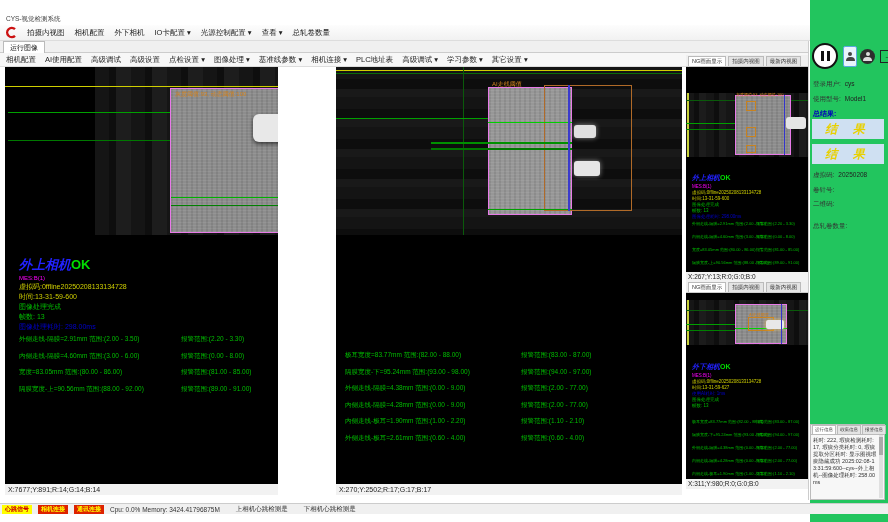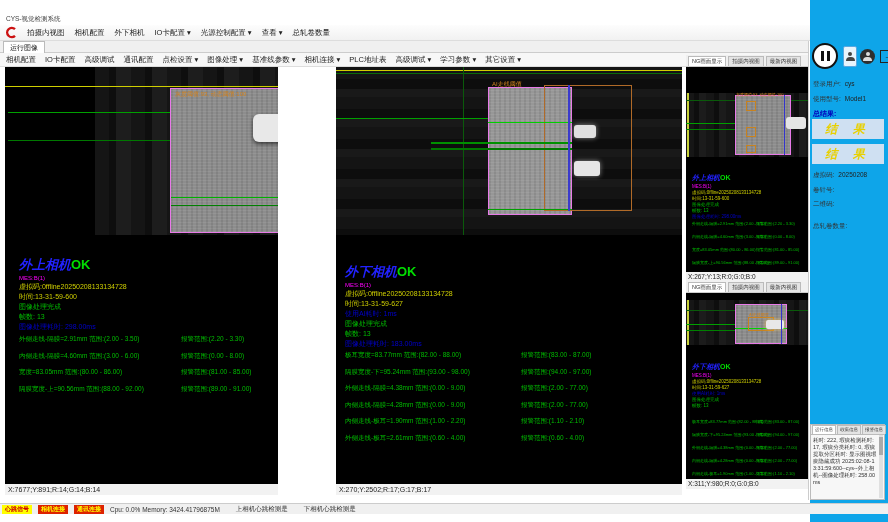--- a/index.html
+++ b/index.html
@@ -43,21 +43,21 @@
   #tabs2{left:686px;top:282px;width:122px;height:11px;align-items:flex-end;}
   #view2{left:686px;top:293px;width:122px;height:186px;}
   #status2{left:686px;top:479px;width:122px;height:10px;background:#f2f2f2;color:#222;font-size:6.5px;line-height:10px;padding-left:2px;box-sizing:border-box;}
   .mini-title{font-size:7px;font-weight:bold;font-style:italic;color:#2222ff;}
   .mini-ok{font-size:7px;font-weight:bold;color:#00dd00;font-style:normal;}
   .mini-line{font-size:4.5px;line-height:6px;white-space:nowrap;}
   .mini-rows .row{line-height:9px;white-space:nowrap;}
   .mini-rows .m{display:inline-block;width:64px;font-size:4px;color:#00bb00;}
   .mini-rows .a{display:inline-block;font-size:4px;color:#00bb00;}
   
-  #sidebar{left:810px;top:0;width:78px;height:522px;background:#0ea5e9;}
+  #sidebar{left:810px;top:0;width:78px;height:522px;background:#22c55e;}
   #side-divider{left:808px;top:41px;width:1px;height:459px;background:#ccc;}
   .btn{display:flex;align-items:center;justify-content:center;box-sizing:border-box;}
   #btn-pause{left:2px;top:3px;width:26px;height:26px;border:2.5px solid #111;border-radius:50%;background:#fff;}
   .pause-bars{width:9px;height:10px;display:flex;justify-content:space-between;}
   .pause-bars i{width:3px;height:10px;background:#111;}
   #btn-user{left:33px;top:6px;width:14px;height:21px;border:1px solid #5aa7e0;background:#e8f4fc;border-radius:2px;}
   #btn-user2{left:50px;top:9px;width:15px;height:15px;border-radius:50%;background:#2e2e2e;}
   #btn-exit{left:68px;top:7px;width:14px;height:18px;}
   .icon-user{position:relative;width:9px;height:9px;}
   .icon-user::before{content:"";position:absolute;left:2.5px;top:0;width:4px;height:4px;border-radius:50%;background:#444;}
@@ -111,23 +111,23 @@
       <span class="menu-item">总轧卷数量</span>
     </div>
 
   <div class="abs" id="runtab-row">
     <span class="abs" id="runtab">运行图像</span>
   </div>
 
   <div class="abs" id="toolbar">
 
   <span class="tb-item">相机配置</span>
-      <span class="tb-item">IO卡配置</span>
+      <span class="tb-item">AI使用配置</span>
       <span class="tb-item">高级调试</span>
-      <span class="tb-item">通讯配置</span>
+      <span class="tb-item">高级设置</span>
       <span class="tb-item">点检设置 ▾</span>
       <span class="tb-item">图像处理 ▾</span>
       <span class="tb-item">基准线参数 ▾</span>
       <span class="tb-item">相机连接 ▾</span>
       <span class="tb-item">PLC地址表</span>
       <span class="tb-item">高级调试 ▾</span>
       <span class="tb-item">学习参数 ▾</span>
       <span class="tb-item">其它设置 ▾</span>
     </div>
 
@@ -173,30 +173,20 @@
       <div class="abs noise" style="left:152px;top:20px;width:84px;height:128px;border:1px solid #e87ae8;box-sizing:border-box;background-color:#979797;"></div>
       <div class="abs" style="left:208px;top:18px;width:88px;height:126px;border:1.5px solid #b06a28;box-sizing:border-box;"></div>
       <div class="hline" style="left:152px;top:55px;width:84px;height:1px;background:#00d000;"></div>
       <div class="hline" style="left:95px;top:75px;width:141px;height:1.5px;background:#009000;"></div>
       <div class="hline" style="left:95px;top:81px;width:141px;height:1.5px;background:#007800;"></div>
       <div class="hline" style="left:152px;top:142px;width:84px;height:1px;background:#00a000;"></div>
       <div class="vline" style="left:232px;top:18px;width:1.5px;height:126px;background:#3a3acc;"></div>
       <div class="abs" style="left:238px;top:58px;width:22px;height:13px;background:#e0e0e0;border-radius:3px;box-shadow:0 0 5px rgba(255,255,255,.5);"></div>
       <div class="abs" style="left:238px;top:94px;width:26px;height:15px;background:#e6e6e6;border-radius:3px;box-shadow:0 0 5px rgba(255,255,255,.5);"></div>
       <div class="olabel" style="left:156px;top:13px;">AI走线阈值</div>
-    </div>
-    <div class="abs" style="left:9px;top:195px;">
-      <span class="cam-title">外下相机</span><span class="cam-ok">OK</span>
-      <div class="t-mes">MES:B(1)</div>
-      <div class="t-yel">虚拟码:0ffline20250208133134728</div>
-      <div class="t-yel">时间:13-31-59-627</div>
-      <div class="t-blu">使用AI耗时: 1ms</div>
-      <div class="t-grn">图像处理完成</div>
-      <div class="t-grn">帧数: 13</div>
-      <div class="t-blu">图像处理耗时: 183.00ms</div>
     </div>
     <div class="abs rows" id="mid-rows" style="left:9px;top:278px;width:330px;">
 
     <div class="row"><span class="m">极耳宽度=83.77mm 范围:(82.00 - 88.00)</span><span class="a">报警范围:(83.00 - 87.00)</span></div>
         <div class="row"><span class="m">隔膜宽度-下=95.24mm 范围:(93.00 - 98.00)</span><span class="a">报警范围:(94.00 - 97.00)</span></div>
         <div class="row"><span class="m">外侧走线-隔膜=4.38mm 范围:(0.00 - 9.00)</span><span class="a">报警范围:(2.00 - 77.00)</span></div>
         <div class="row"><span class="m">内侧走线-隔膜=4.28mm 范围:(0.00 - 9.00)</span><span class="a">报警范围:(2.00 - 77.00)</span></div>
         <div class="row"><span class="m">内侧走线-极耳=1.90mm 范围:(1.00 - 2.20)</span><span class="a">报警范围:(1.10 - 2.10)</span></div>
         <div class="row"><span class="m">外侧走线-极耳=2.61mm 范围:(0.60 - 4.00)</span><span class="a">报警范围:(0.60 - 4.00)</span></div>
       </div>

